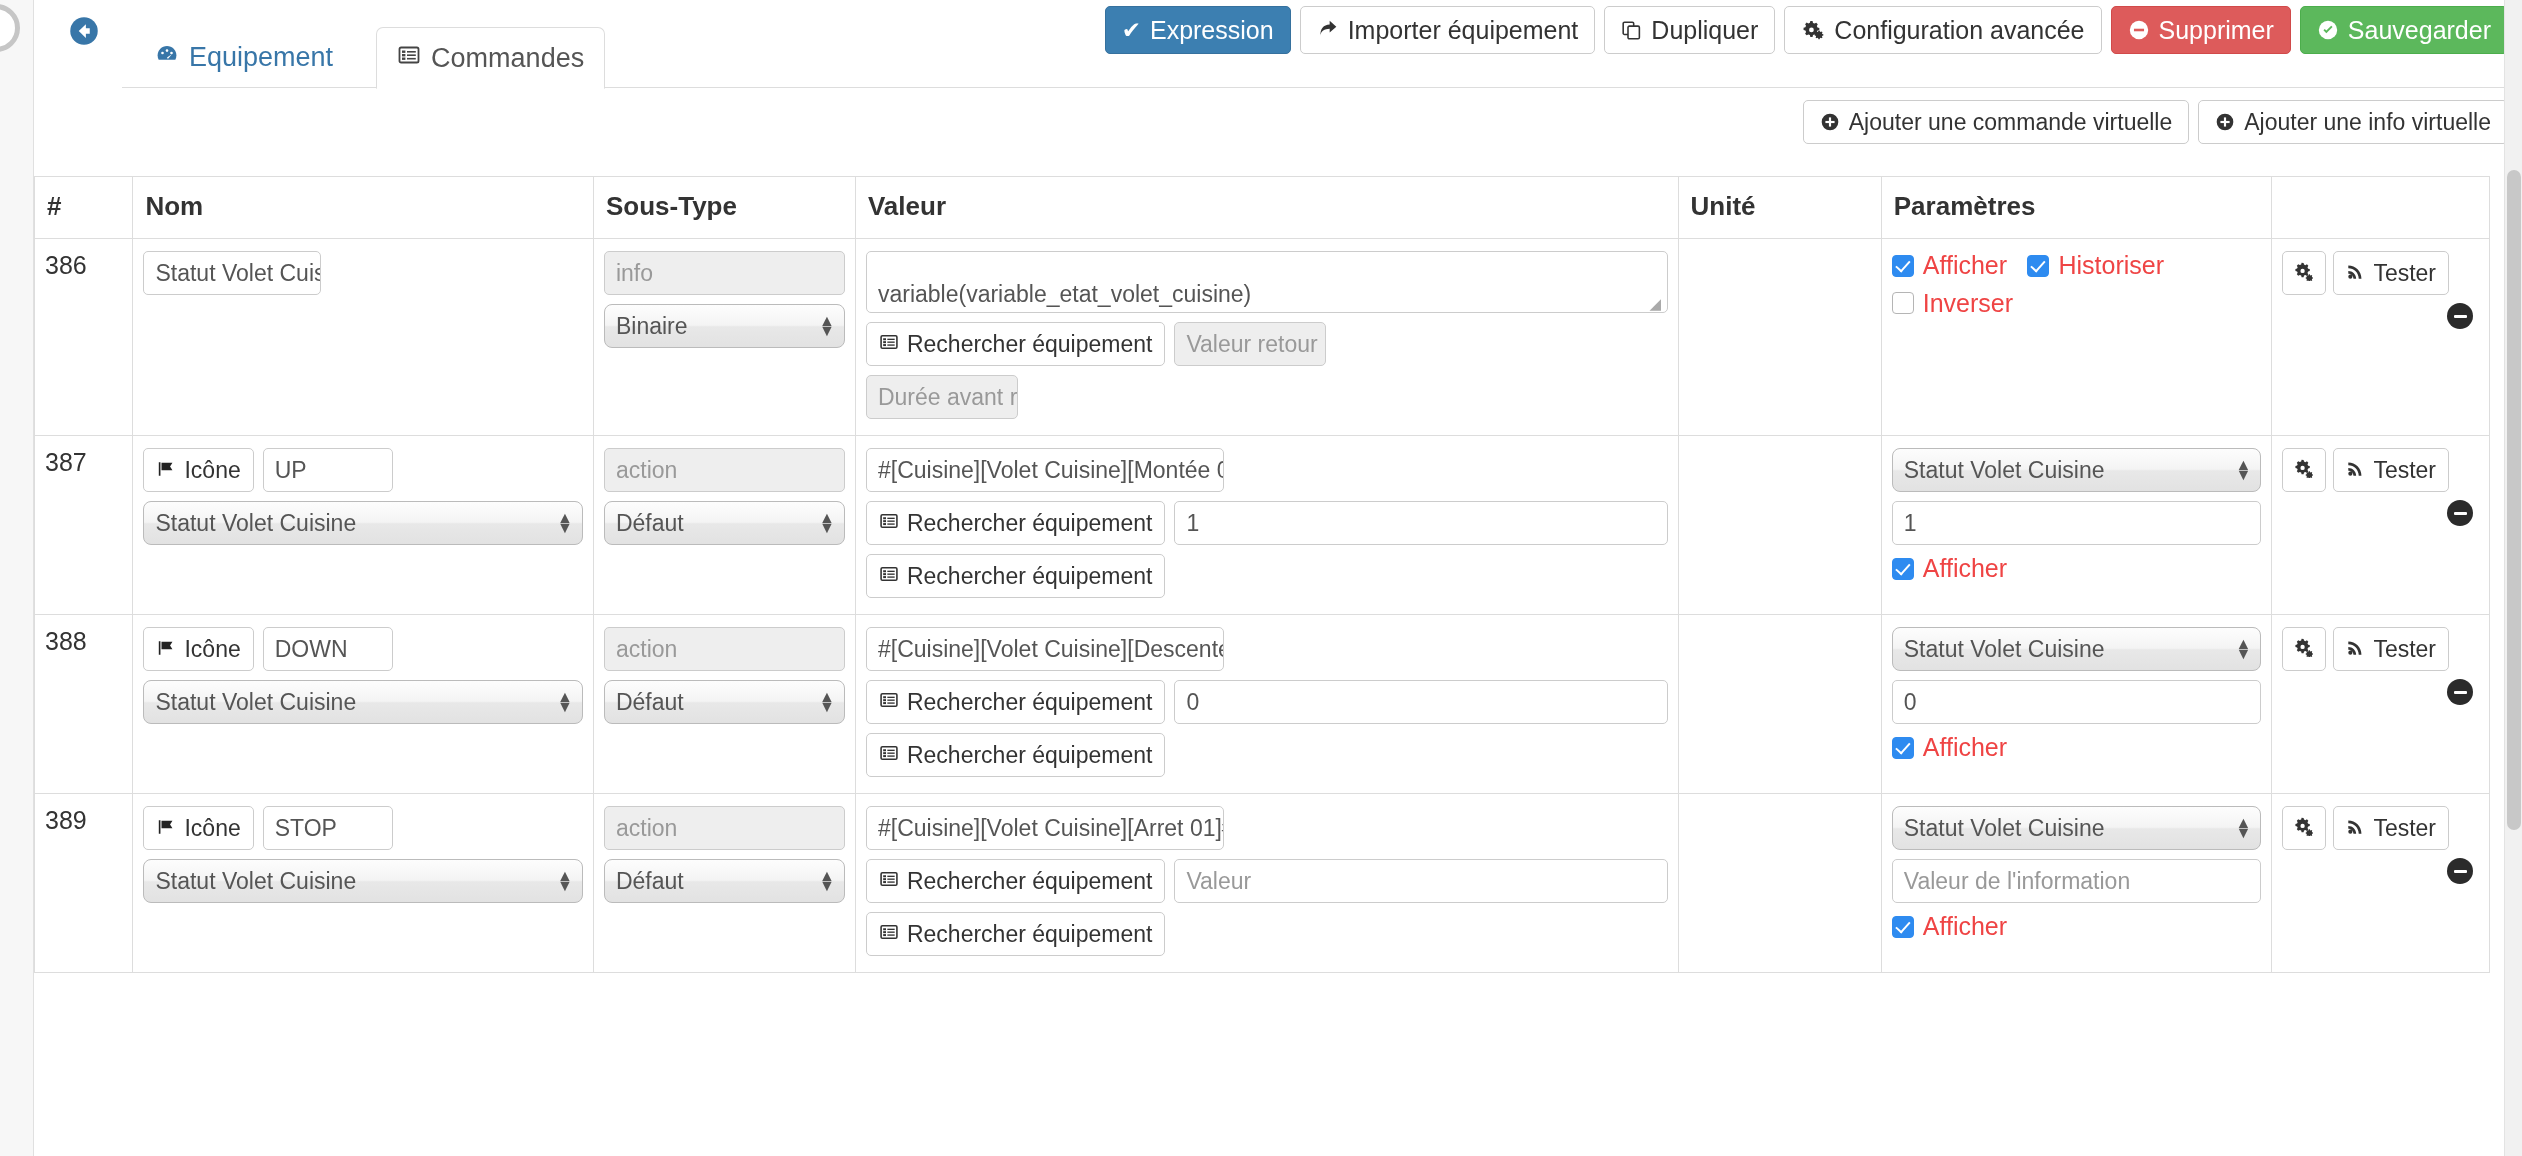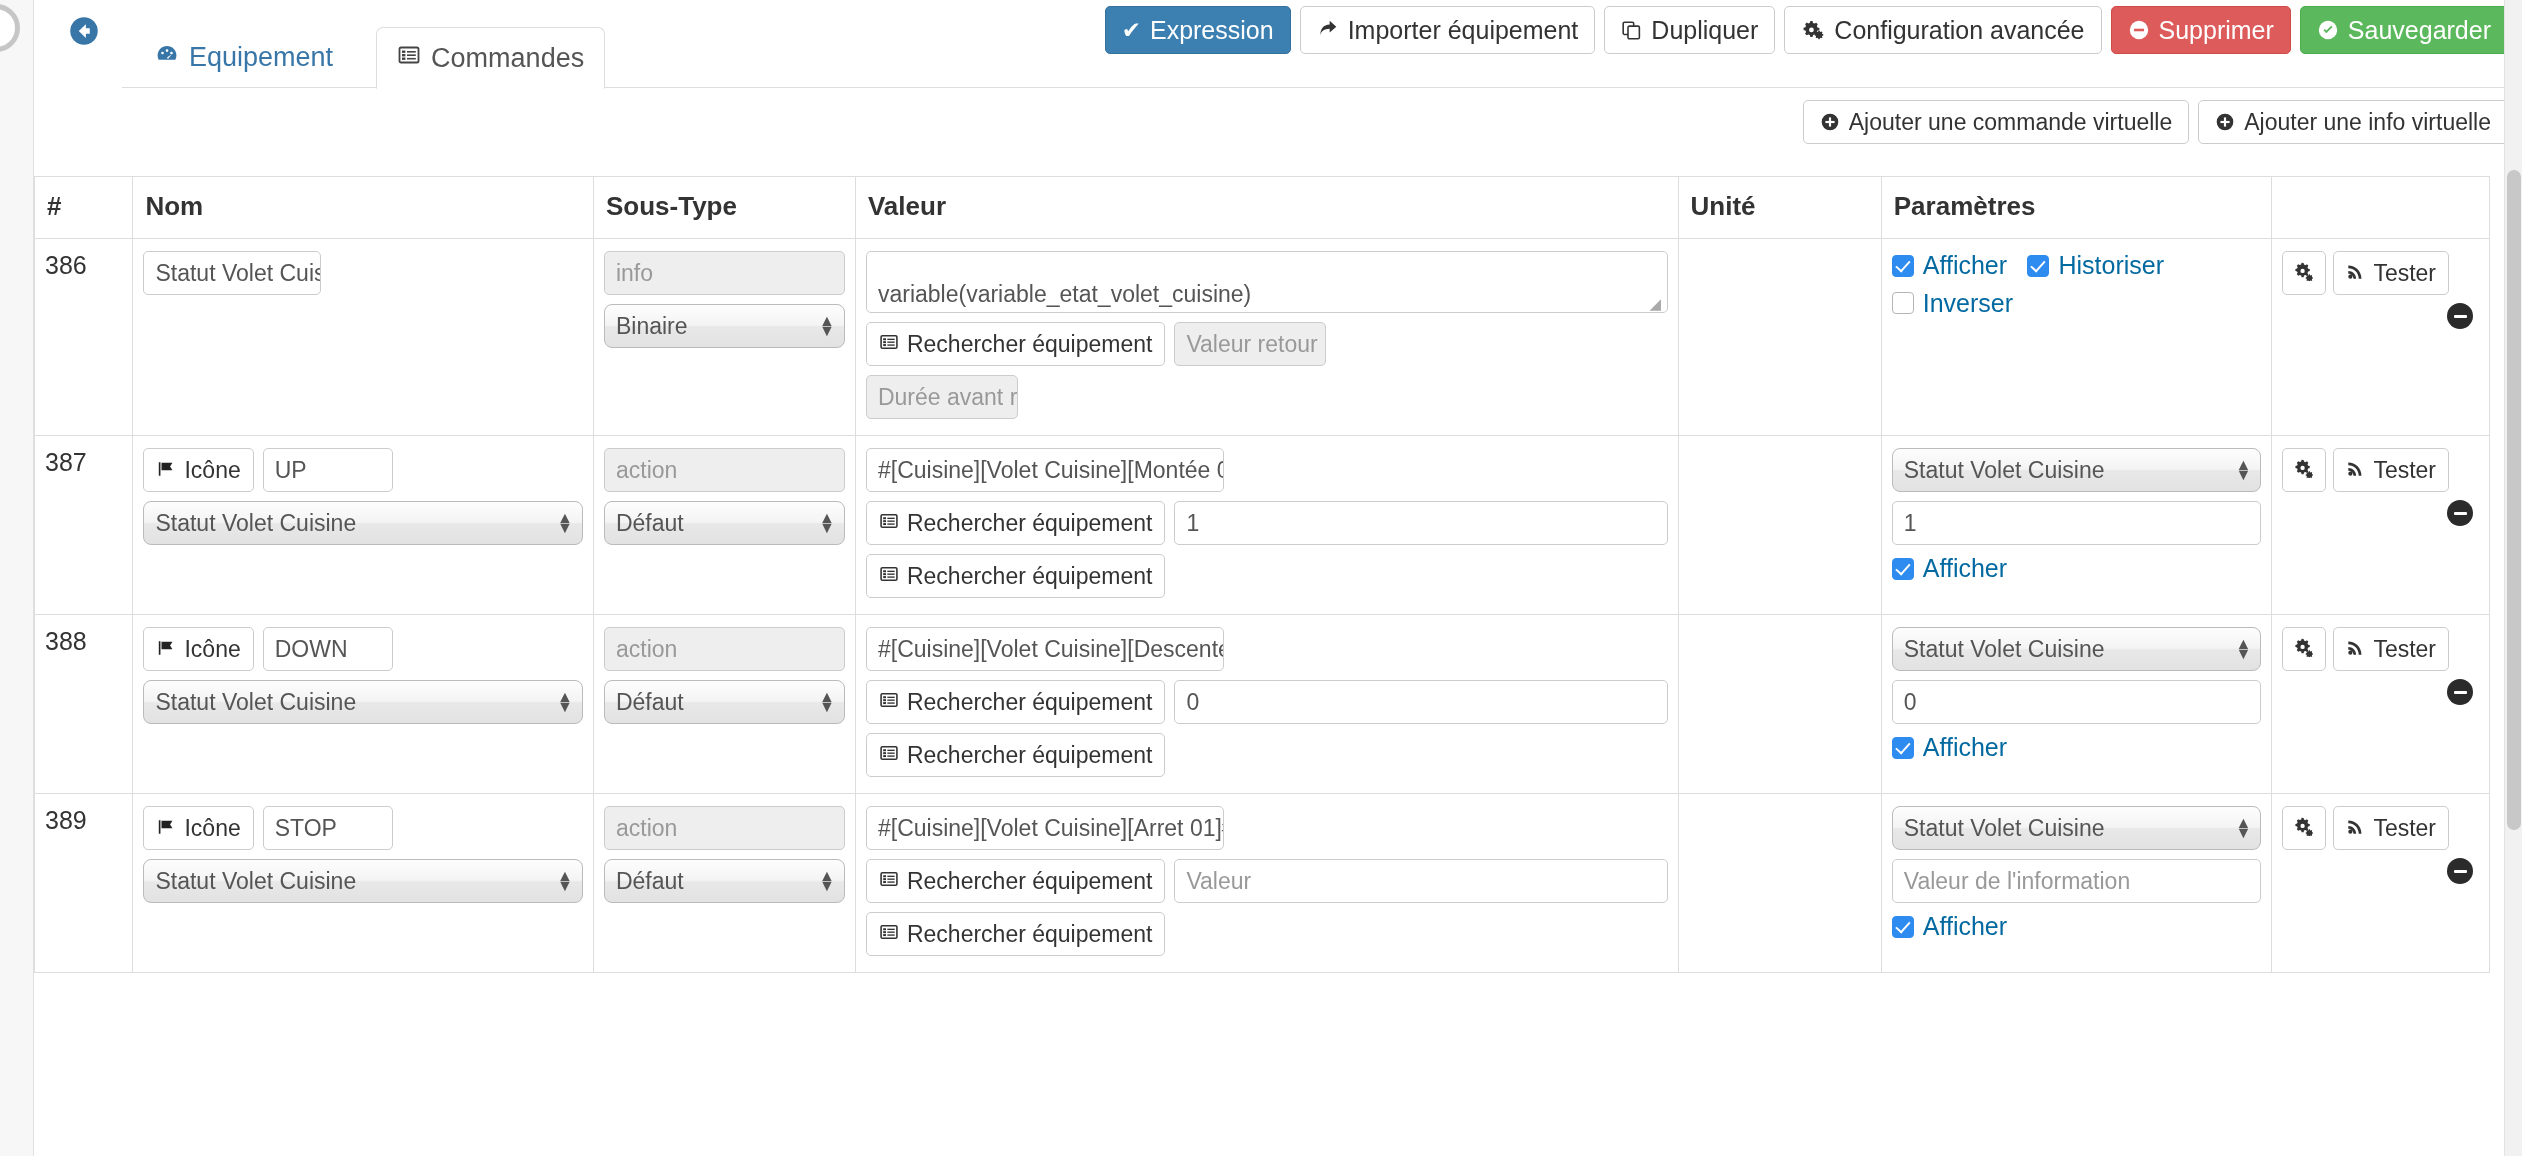--- a/index.html
+++ b/index.html
@@ -155,21 +155,21 @@
     font-family: "Liberation Sans", sans-serif;
   }
   .stack > * { margin-bottom: 9px; }
   .stack > *:last-child { margin-bottom: 0; }
   .rowflex { display: flex; gap: 9px; align-items: flex-start; }
   .rowflex .grow { flex: 1 1 auto; min-width: 0; }
 
   
   .chk {
     display: inline-flex; align-items: center; gap: 9px;
-    font-size: 25px; color: #0369a1; margin-right: 14px; vertical-align: middle;
+    font-size: 25px; color: #ef4444; margin-right: 14px; vertical-align: middle;
   }
   .box {
     width: 22px; height: 22px; border-radius: 4px;
     border: 1px solid #b5b5b5; background: #fff;
     display: inline-flex; align-items: center; justify-content: center;
     flex: 0 0 auto;
   }
   .box.on { background: #2e8bf0; border-color: #2e8bf0; }
   .box.on::after {
     content: ""; width: 6px; height: 12px;

